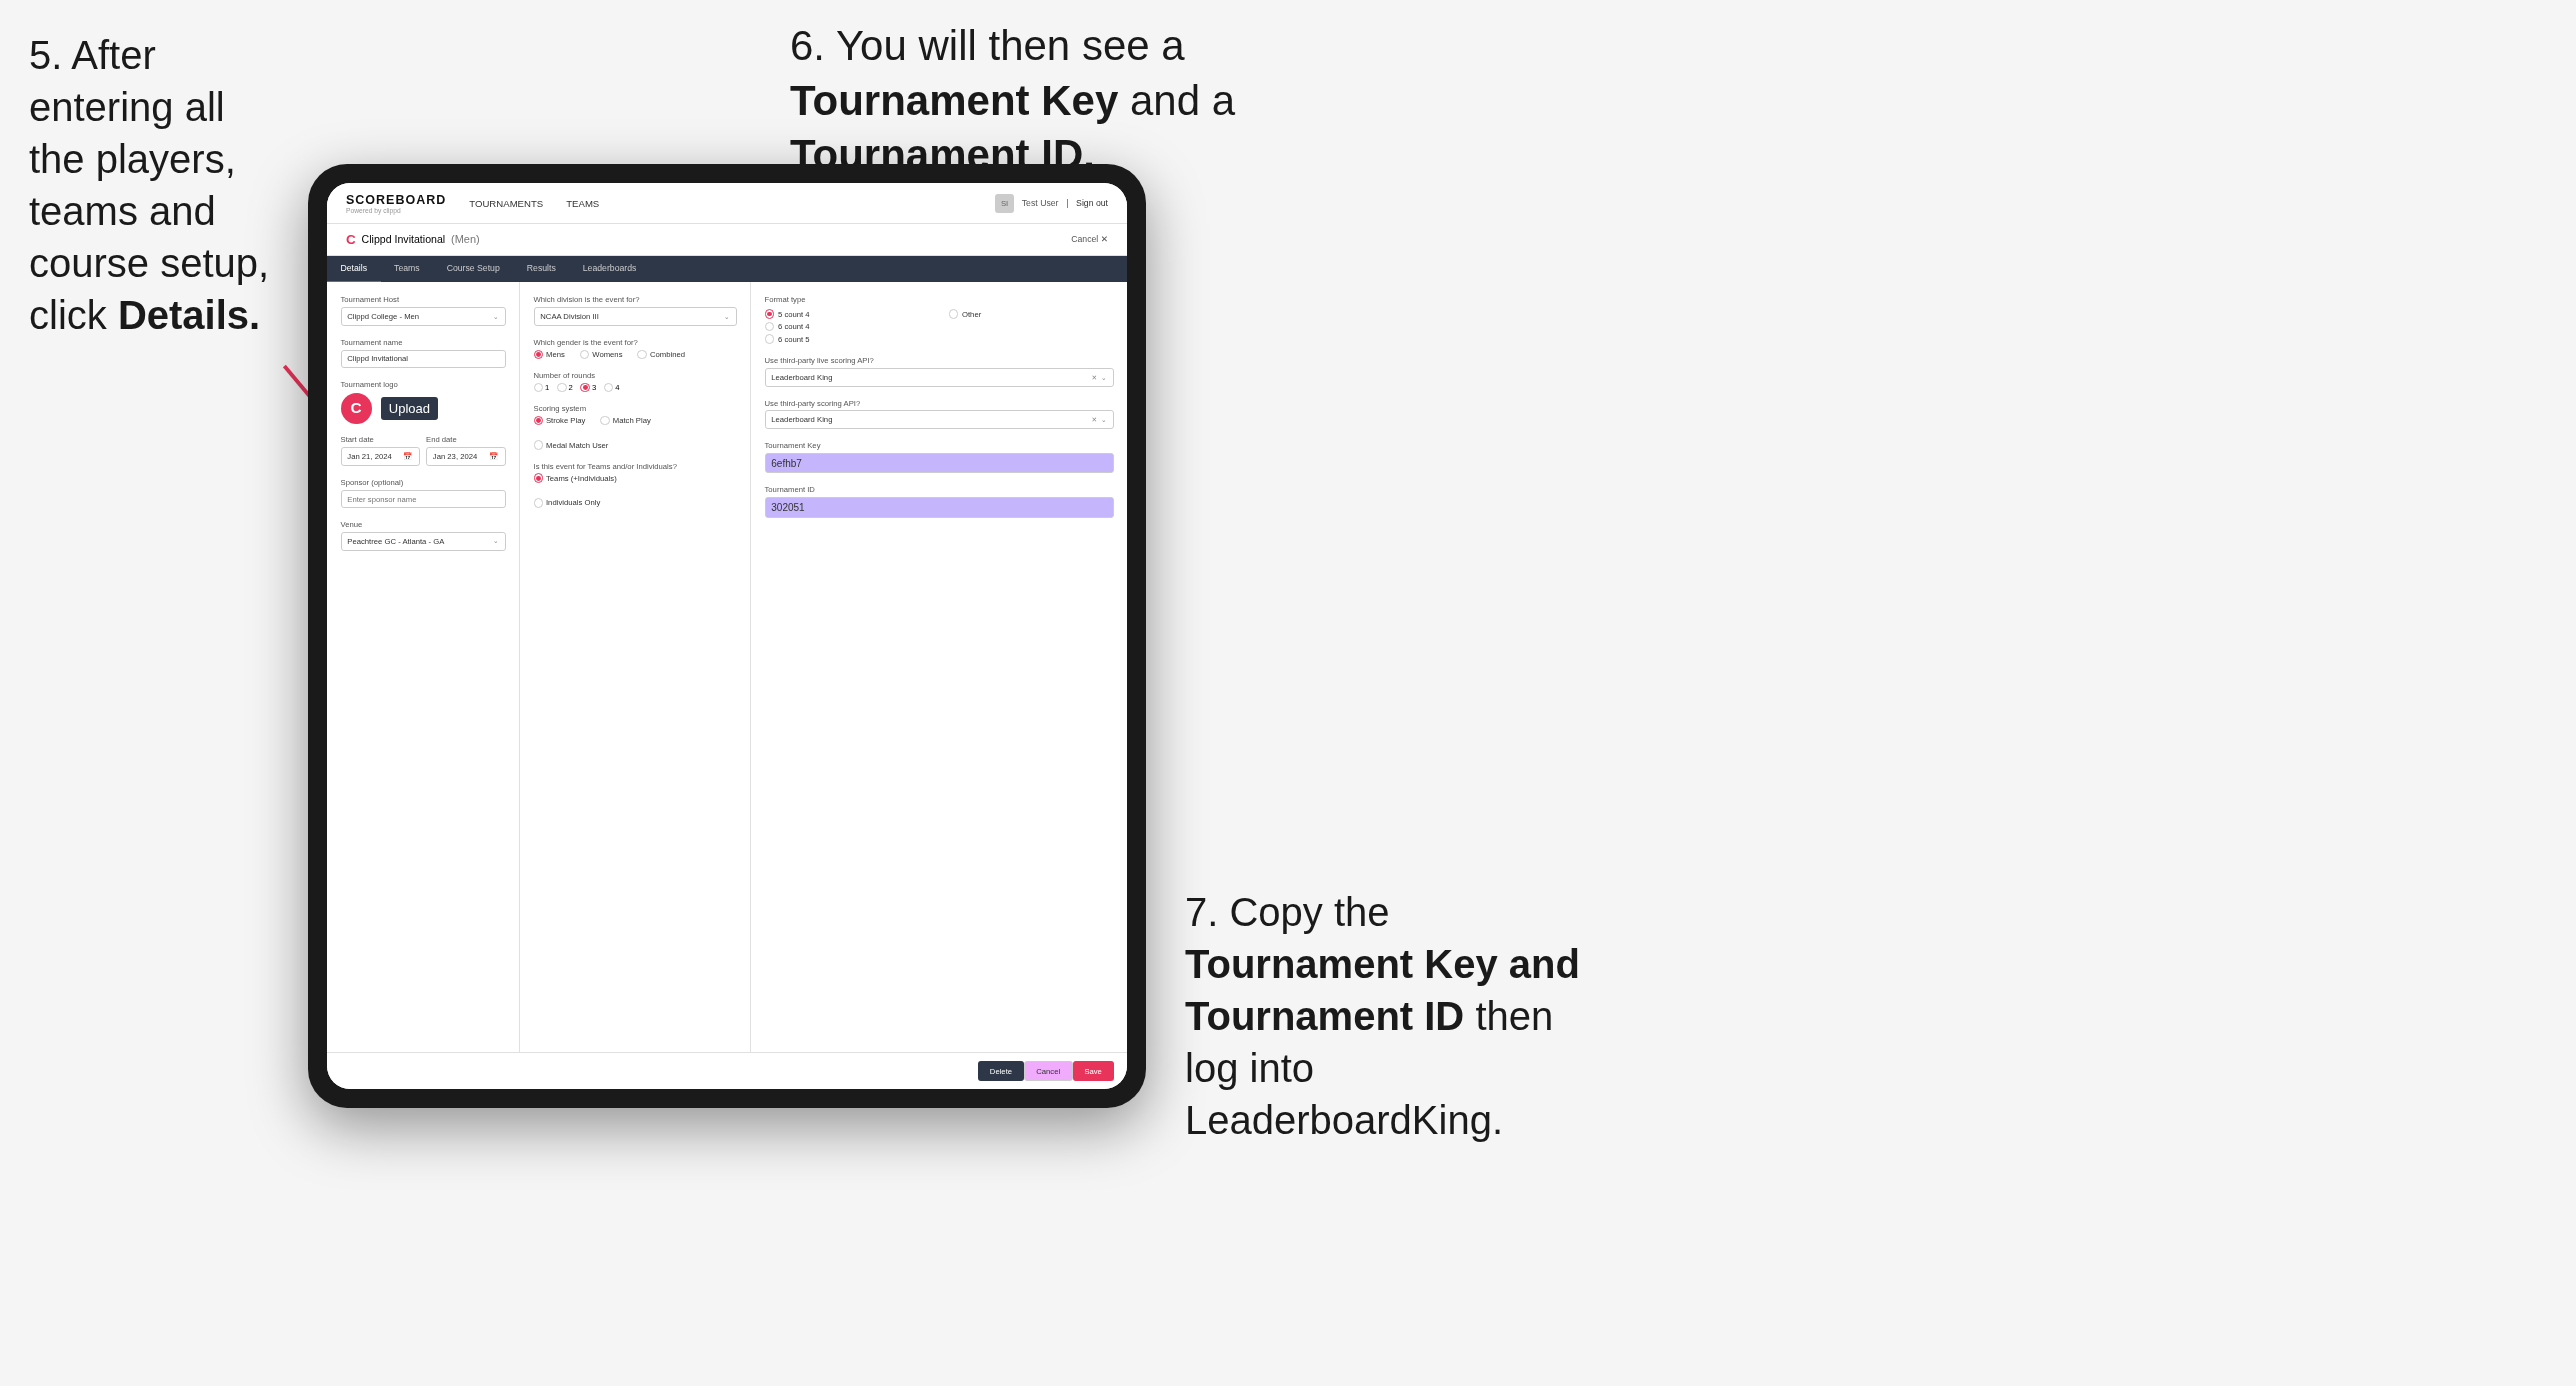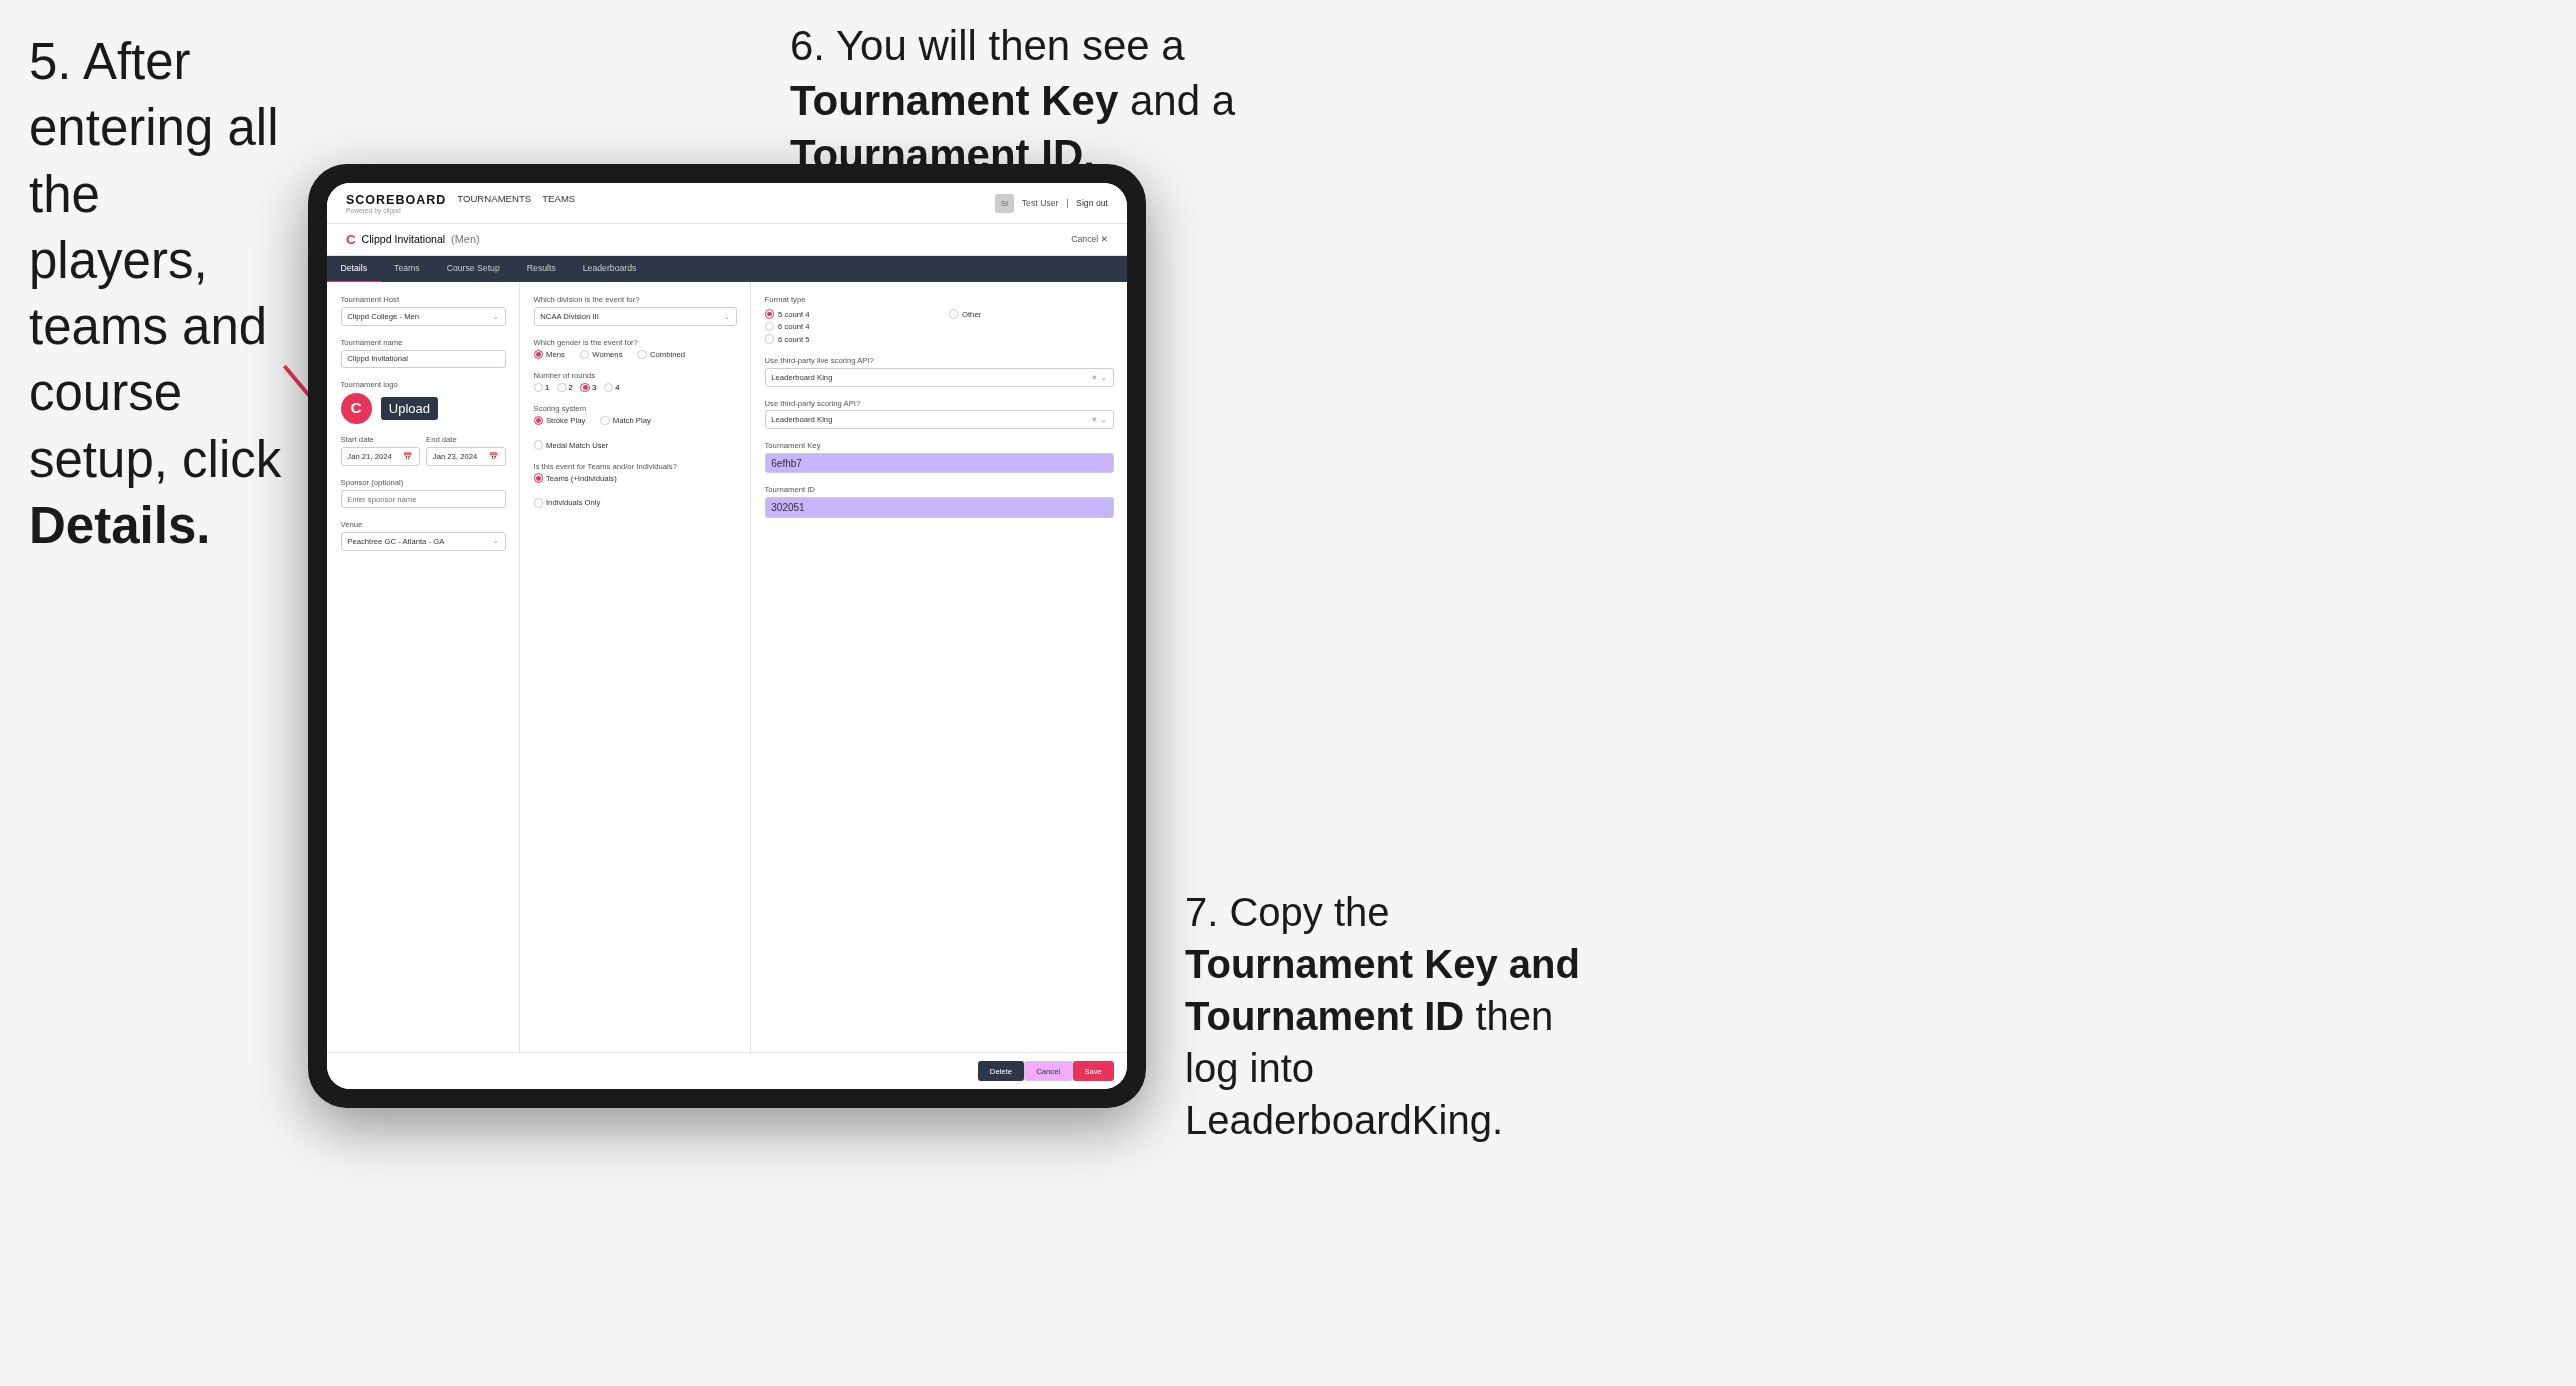--- a/index.html
+++ b/index.html
@@ -8,21 +8,21 @@
       font-family: -apple-system, BlinkMacSystemFont, 'Segoe UI', Helvetica, Arial, sans-serif;
       width: 2576px;
       height: 1386px;
       position: relative;
       overflow: hidden;
     }
 
     
     .annotation {
       position: absolute;
-      font-size: 51px;
+      font-size: 40px;
       line-height: 1.3;
       color: #1a1a1a;
     }
     .annotation strong { font-weight: 800; }
 
     .annotation-left {
       left: 29px;
       top: 29px;
       width: 260px;
     }
@@ -79,21 +79,22 @@
       border-bottom: 1px solid #e0e0e0;
       padding: 9.6px 19px;
       display: flex;
       align-items: center;
       justify-content: space-between;
       flex-shrink: 0;
     }
 
     .nav-left {
       display: flex;
-      gap: 11px;
+      align-items: center;
+      gap: 23px;
     }
 
     .brand {
       display: flex;
       flex-direction: column;
     }
 
     .brand-name {
       font-size: 12.5px;
       font-weight: 800;

